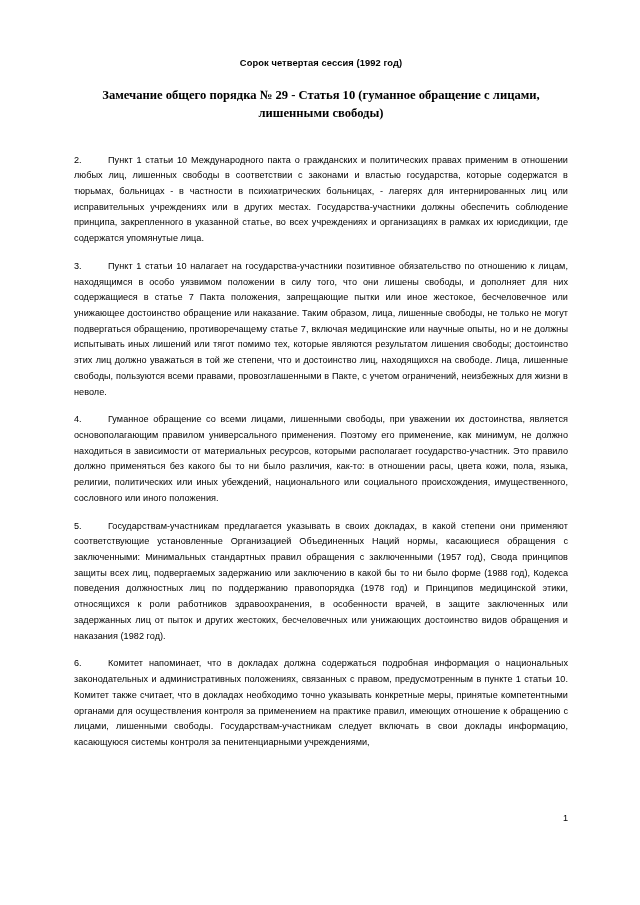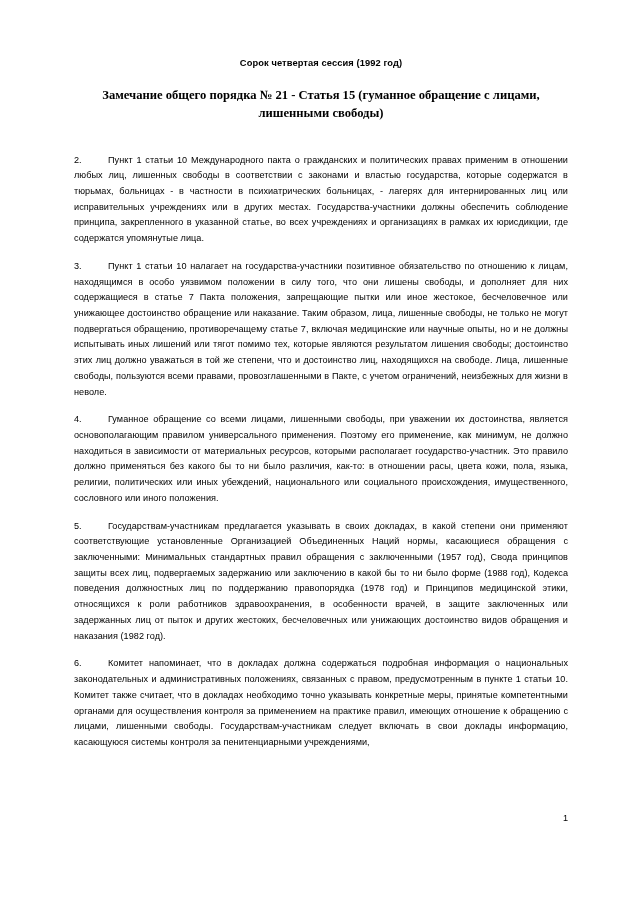--- a/index.html
+++ b/index.html
@@ -69,21 +69,21 @@
   }
 </style>
 </head>
 <body>
 
 <div class="page">
   <div class="content">
 
     <div class="session-line">Сорок четвертая сессия (1992 год)</div>
 
-    <div class="doc-title">Замечание общего порядка № 21 - Статья 15 (гуманное обращение с лицами, лишенными свободы)</div>
+    <div class="doc-title">Замечание общего порядка № 29 - Статья 10 (гуманное обращение с лицами, лишенными свободы)</div>
 
 
     <div class="para">
       <span class="num">2.</span><span>Пункт 1 статьи 10 Международного пакта о гражданских и политических правах применим в отношении любых лиц, лишенных свободы в соответствии с законами и властью государства, которые содержатся в тюрьмах, больницах - в частности в психиатрических больницах, - лагерях для интернированных лиц или исправительных учреждениях или в других местах.  Государства-участники должны обеспечить соблюдение принципа, закрепленного в указанной статье, во всех учреждениях и организациях в рамках их юрисдикции, где содержатся упомянутые лица.</span>
     </div>
 
     <div class="para">
       <span class="num">3.</span><span>Пункт 1 статьи 10 налагает на государства-участники позитивное обязательство по отношению к лицам, находящимся в особо уязвимом положении в силу того, что они лишены свободы, и дополняет для них содержащиеся в статье 7 Пакта положения, запрещающие пытки или иное жестокое, бесчеловечное или унижающее достоинство обращение или наказание.  Таким образом, лица, лишенные свободы, не только не могут подвергаться обращению, противоречащему статье 7, включая медицинские или научные опыты, но и не должны испытывать иных лишений или тягот помимо тех, которые являются результатом лишения свободы;  достоинство этих лиц должно уважаться в той же степени, что и достоинство лиц, находящихся на свободе.  Лица, лишенные свободы, пользуются всеми правами, провозглашенными в Пакте, с учетом ограничений, неизбежных для жизни в неволе.</span>
     </div>
 

